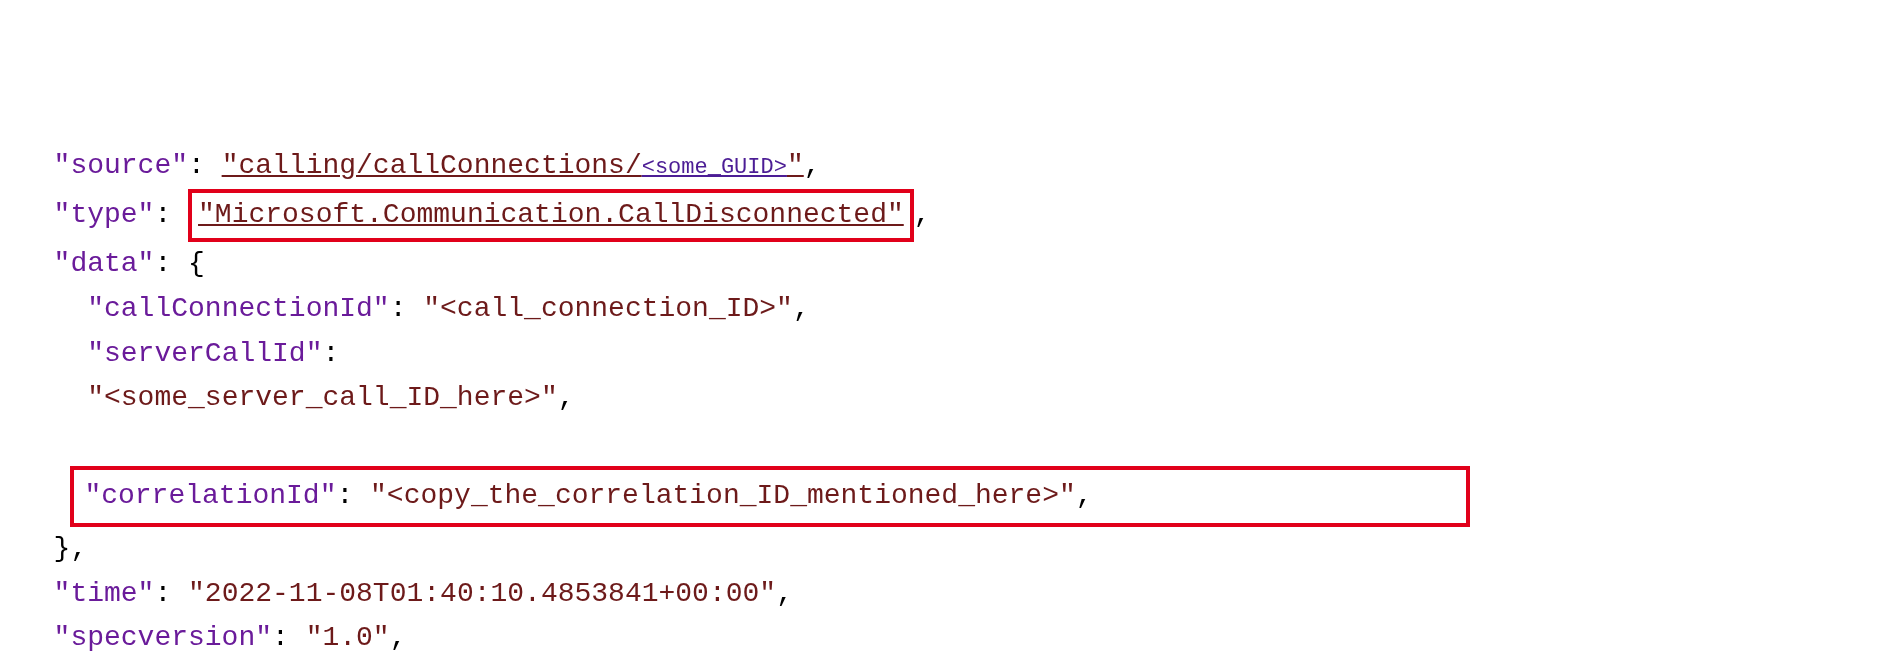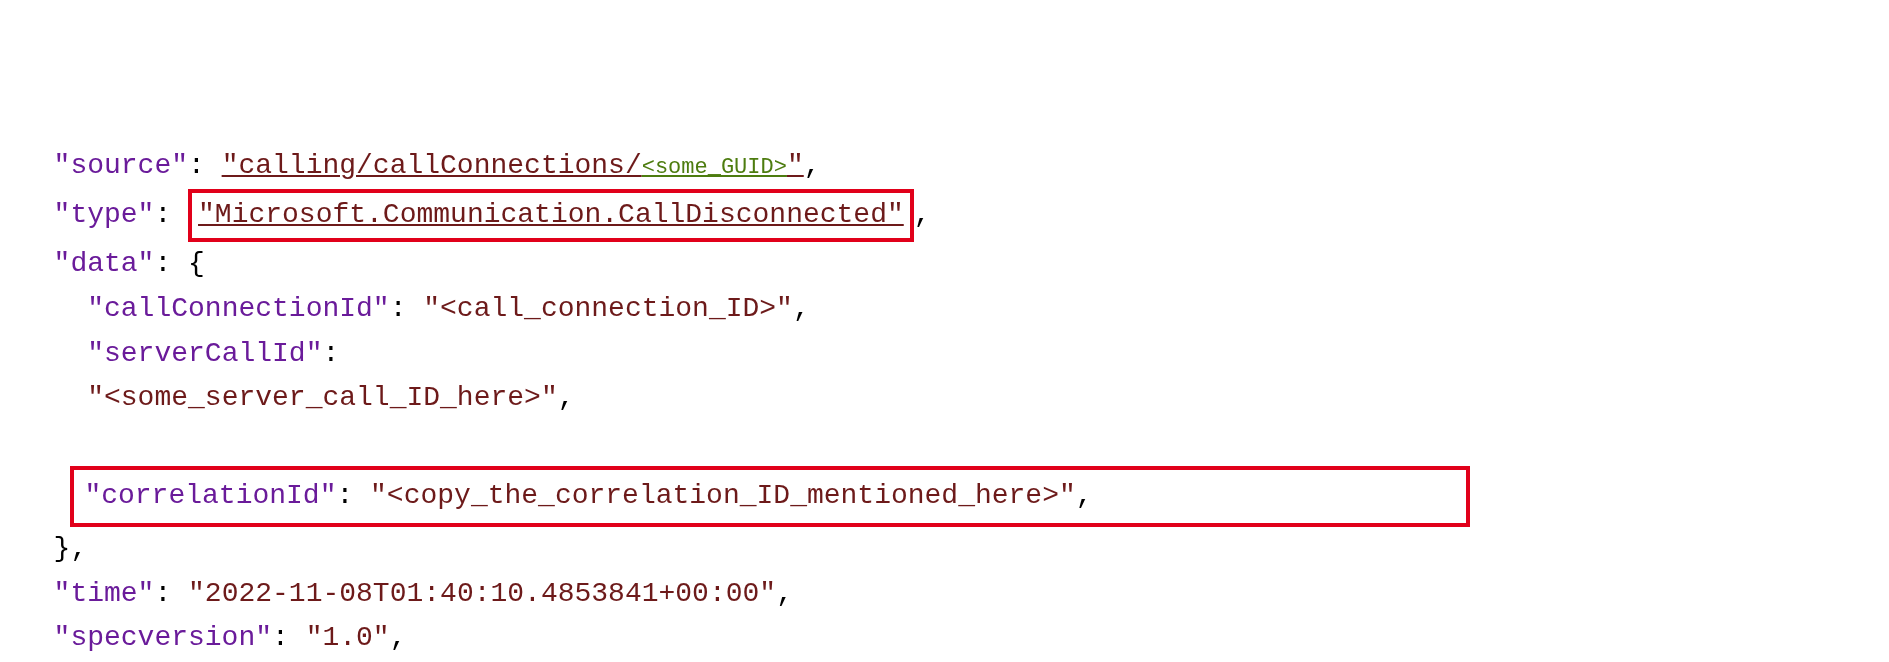--- a/index.html
+++ b/index.html
@@ -8,21 +8,21 @@
     background: #ffffff;
     font-family: "Consolas", "Courier New", monospace;
     font-size: 28px;
     line-height: 1.6;
     white-space: pre;
     color: #000;
   }
   .key { color: #6a1b9a; }
   .str { color: #6d1a1a; }
   .punct { color: #000; }
-  .ph { color: #4d7c0f; font-family: Liberation Mono, monospace; }
+  .ph { color: #4c1d95; font-family: Liberation Mono, monospace; }
   .underline { text-decoration: underline; }
   .box {
     border: 4px solid #e1001a;
     display: inline-block;
     padding: 0 6px;
     box-sizing: border-box;
   }
   .box-wide {
     border: 4px solid #e1001a;
     display: inline-block;

